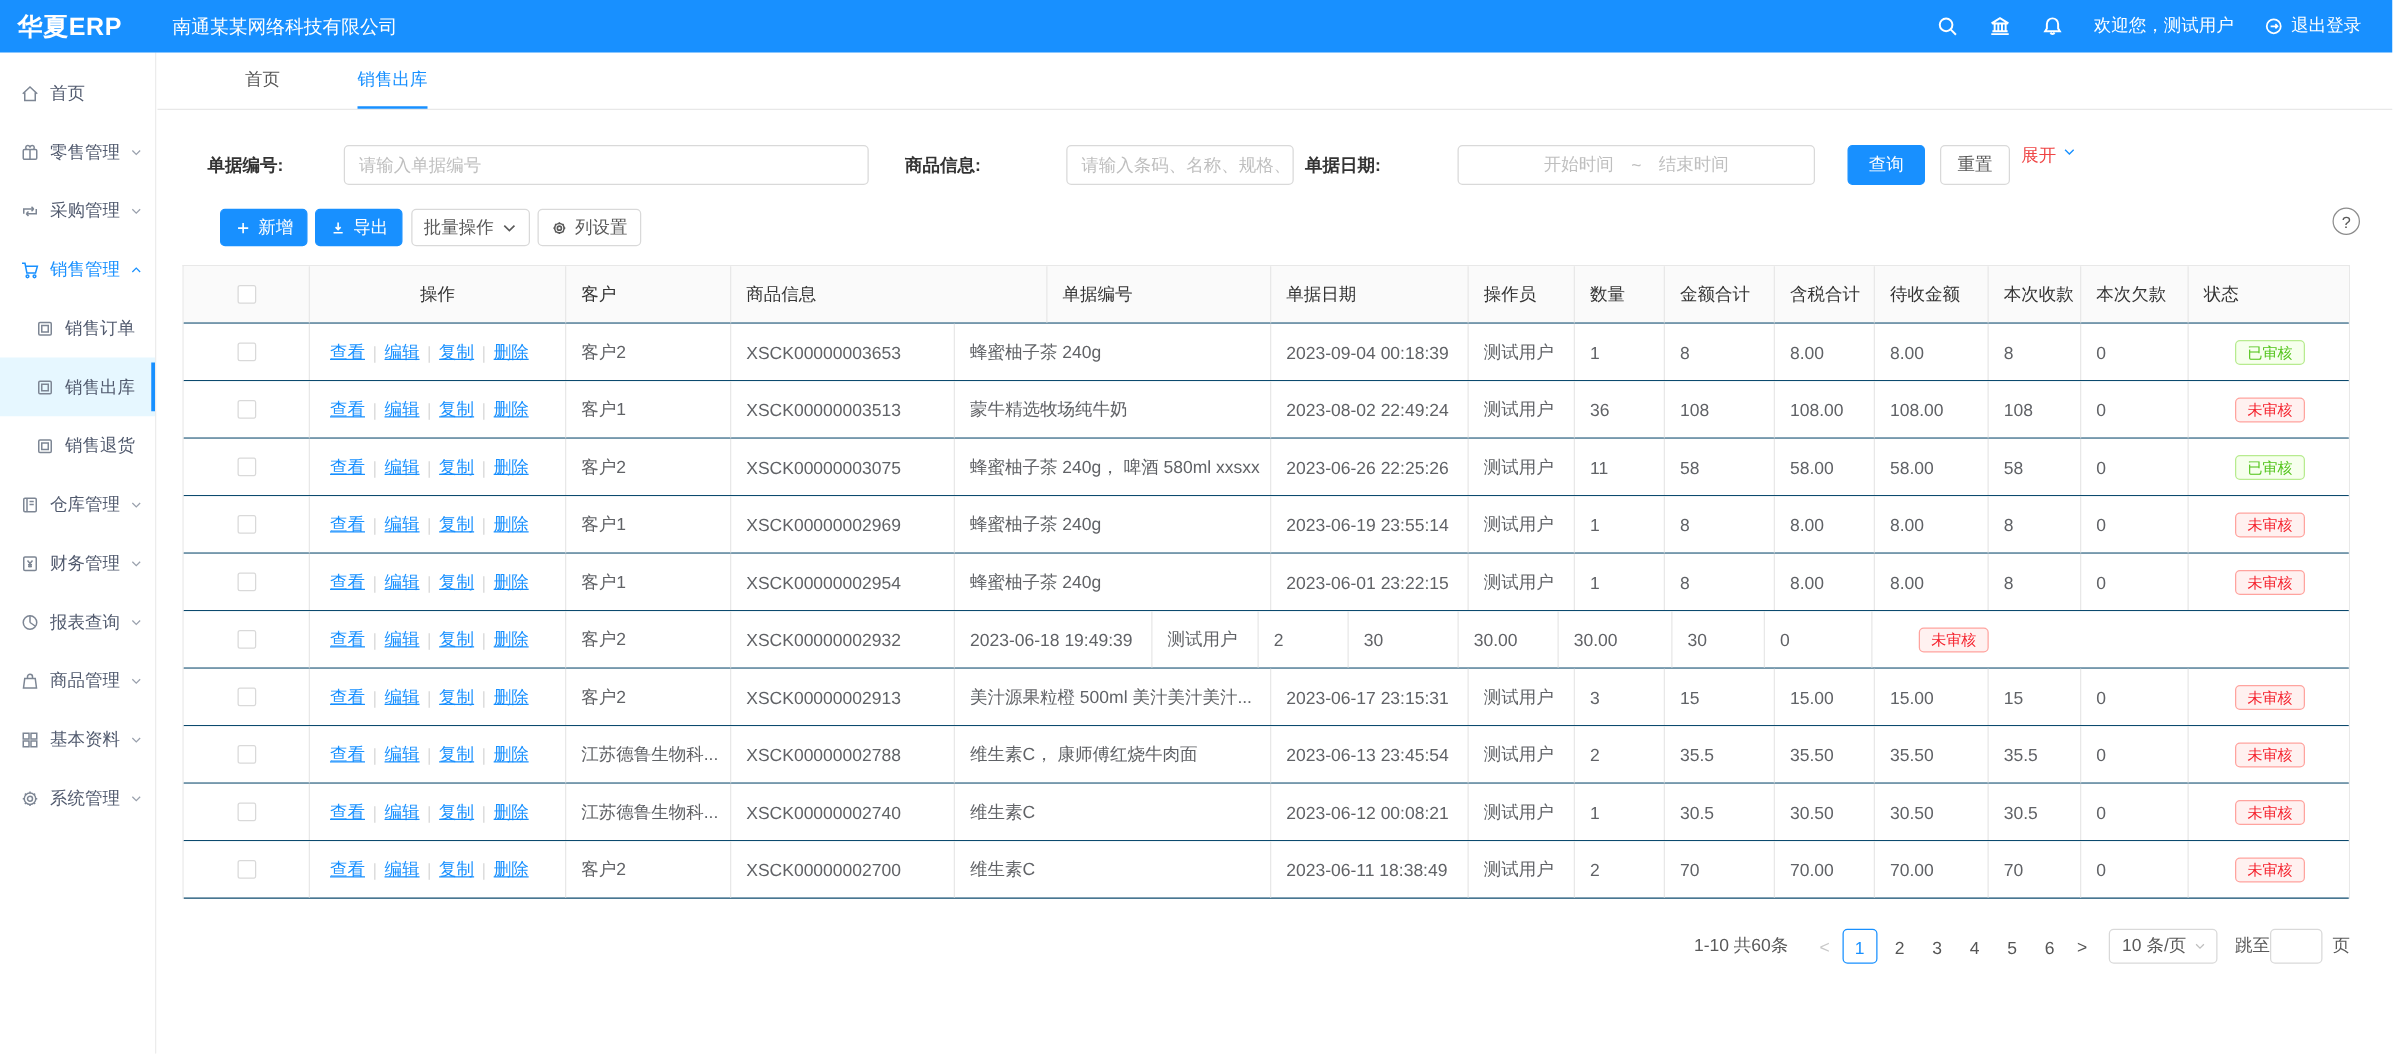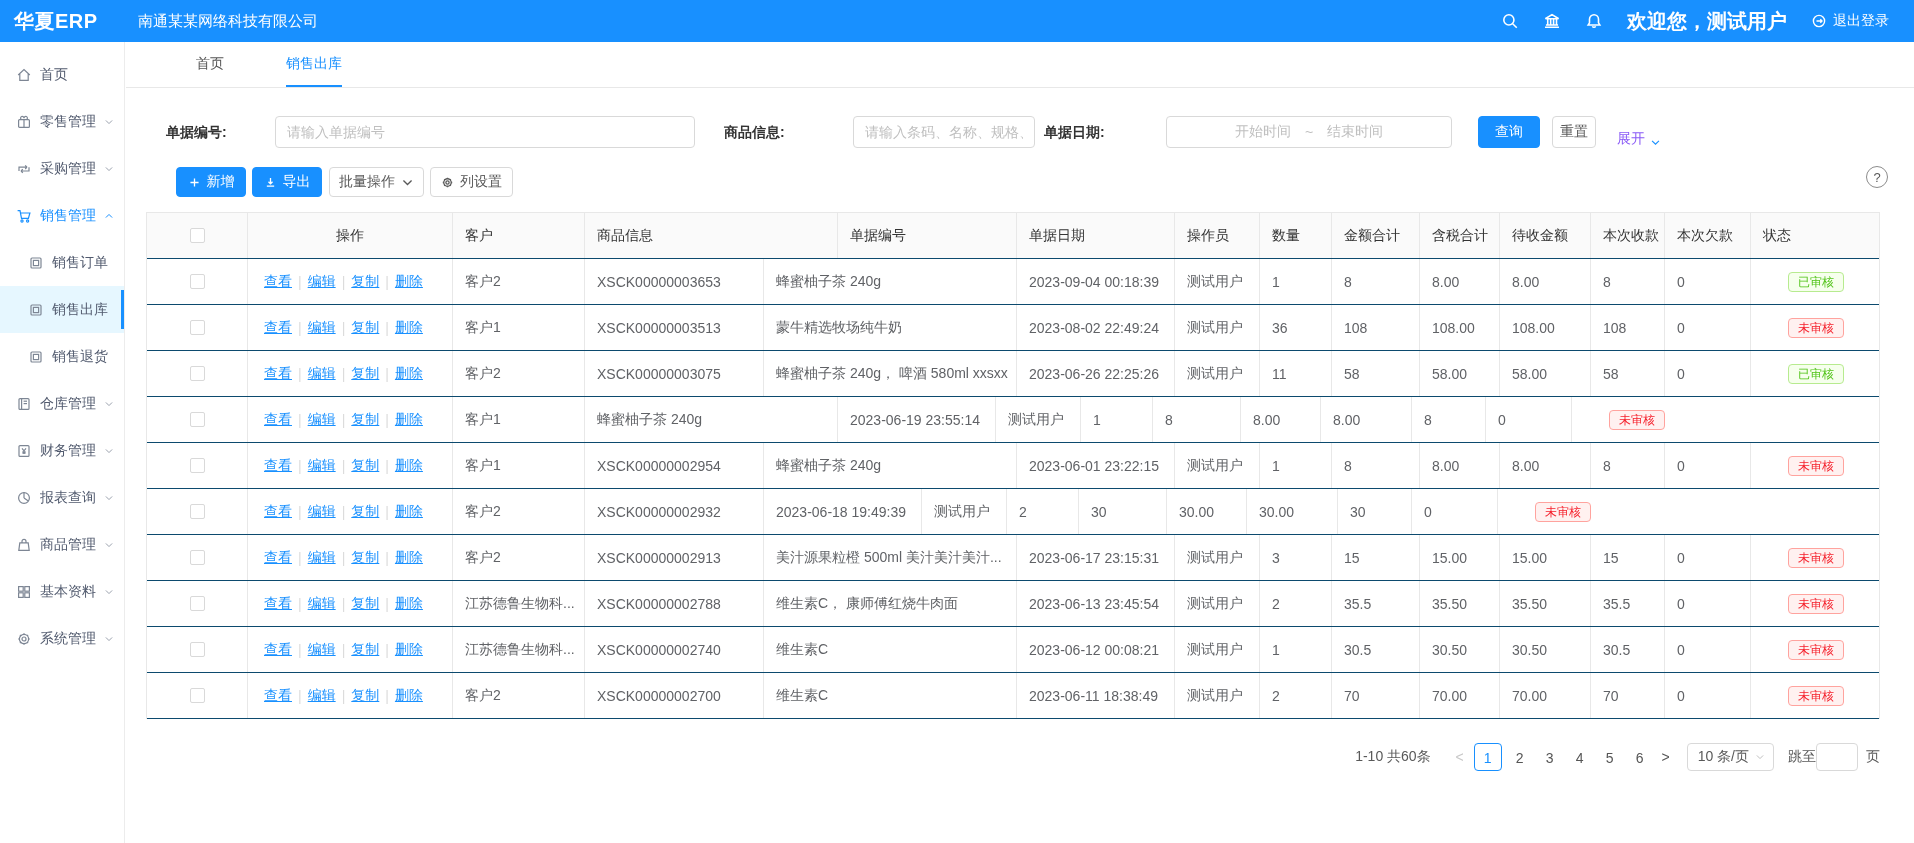--- a/index.html
+++ b/index.html
@@ -6,21 +6,21 @@
   html,body { width:1914px; height:843px; background:#fff; font-family:"Liberation Sans","DejaVu Sans",sans-serif; overflow:hidden; }
   .page { position:relative; width:1914px; height:843px; }
 
   
   .topbar { position:absolute; top:0; left:0; width:1914px; height:42px; background:#1890ff; display:flex; align-items:center; color:#fff; z-index:5; }
   .logo { width:126px; padding-left:14px; font-size:20px; font-weight:bold; letter-spacing:.5px; white-space:nowrap; }
   .company { font-size:15px; margin-left:12px; }
   .topbar-right { position:absolute; right:25px; top:0; height:42px; display:flex; align-items:center; gap:24px; }
   .topbar-right .hicon { width:18px; height:18px; display:inline-flex; cursor:pointer; }
   .topbar-right svg { width:18px; height:18px; stroke:#fff; fill:none; stroke-width:1.4; }
-  .welcome { font-size:20px;font-weight:bold; }
+  .welcome { font-size:14px; }
   .logout { display:flex; align-items:center; gap:6px; font-size:14px; cursor:pointer; }
   .logout svg { width:16px; height:16px; stroke:#fff; fill:none; stroke-width:1.4; }
 
   
   .sidebar { position:absolute; top:42px; left:0; width:125px; height:801px; background:#fff; border-right:1px solid #ececec; padding-top:9px; z-index:4; }
   .side-item { position:relative; height:47px; display:flex; align-items:center; padding-left:16px; padding-right:10px; font-size:14px; color:#515a6e; cursor:pointer; }
   .side-item .sicon { width:16px; height:16px; margin-right:8px; display:inline-flex; color:#7d8694; flex:none; }
   .side-item .sicon svg { width:16px; height:16px; stroke:currentColor; fill:none; stroke-width:1.2; }
   .side-item .chev { margin-left:auto; display:inline-flex; color:#9aa1ad; }
   .side-item .chev svg { width:10px; height:10px; stroke:currentColor; fill:none; stroke-width:1.6; }
@@ -40,22 +40,22 @@
   
   .filters { position:absolute; left:0; top:74px; width:1788px; height:32px; font-size:14px; }
   .flabel { position:absolute; top:0; line-height:32px; color:#333; font-weight:600; white-space:nowrap; }
   .ipt { position:absolute; top:0; height:32px; border:1px solid #d9d9d9; border-radius:4px; background:#fff; font-size:14px; color:#333; padding:0 11px; outline:none; font-family:inherit; }
   .ipt::placeholder { color:#bfbfbf; }
   .daterange { position:absolute; top:0; height:32px; border:1px solid #d9d9d9; border-radius:4px; display:flex; align-items:center; justify-content:center; gap:14px; color:#bfbfbf; font-size:14px; cursor:text; }
   .btn { height:32px; border-radius:4px; font-size:14px; display:inline-flex; align-items:center; justify-content:center; cursor:pointer; font-family:inherit; }
   .btn-primary { background:#1890ff; border:1px solid #1890ff; color:#fff; }
   .btn-default { background:#fff; border:1px solid #d9d9d9; color:#595959; }
   .f-search { position:absolute; left:1352px; top:0; width:62px; }
-  .f-reset  { position:absolute; left:1426px; top:0; width:44px; }
-  .f-expand { position:absolute; left:1491px; top:0; height:32px; display:flex; align-items:flex-end; gap:5px; color:#8b5cf6; font-size:14px; cursor:pointer; }
+  .f-reset  { position:absolute; left:1426px; top:0; width:56px; }
+  .f-expand { position:absolute; left:1491px; top:0; height:32px; display:flex; align-items:flex-start; gap:5px; color:#ef4444; font-size:14px; cursor:pointer; }
   .f-expand svg { width:11px; height:11px; stroke:#1890ff; fill:none; stroke-width:1.6; }
 
   
   .toolbar { position:absolute; left:0; top:125px; width:1788px; height:30px; }
   .tbtn { position:absolute; top:0; height:30px; gap:6px; }
   .tbtn svg { width:13px; height:13px; stroke:currentColor; fill:none; stroke-width:1.6; }
   .help { position:absolute; left:1740px; top:124px; width:22px; height:22px; border:1px solid #8c8c8c; border-radius:50%; display:flex; align-items:center; justify-content:center; font-size:13px; color:#595959; cursor:pointer; }
 
   
   .table { position:absolute; left:20px; top:170px; width:1734px; border:1px solid #e8e8e8; border-bottom:none; font-size:14px; }
@@ -457,20 +457,21 @@
           <div class="tcell" style="width:205px; padding-left:16px">
             <span class="alink">查看</span>
             <span class="asep">|</span>
             <span class="alink">编辑</span>
             <span class="asep">|</span>
             <span class="alink">复制</span>
             <span class="asep">|</span>
             <span class="alink">删除</span>
           </div>
           <div class="tcell" style="width:132px">客户1</div>
+          <div class="tcell" style="width:179px">XSCK00000002969</div>
           <div class="tcell" style="width:253px">蜂蜜柚子茶 240g</div>
           <div class="tcell" style="width:158px">2023-06-19 23:55:14</div>
           <div class="tcell" style="width:85px">测试用户</div>
           <div class="tcell" style="width:72px">1</div>
           <div class="tcell" style="width:88px">8</div>
           <div class="tcell" style="width:80px">8.00</div>
           <div class="tcell" style="width:91px">8.00</div>
           <div class="tcell" style="width:74px">8</div>
           <div class="tcell" style="width:86px">0</div>
           <div class="tcell tc-center" style="width:130px">

